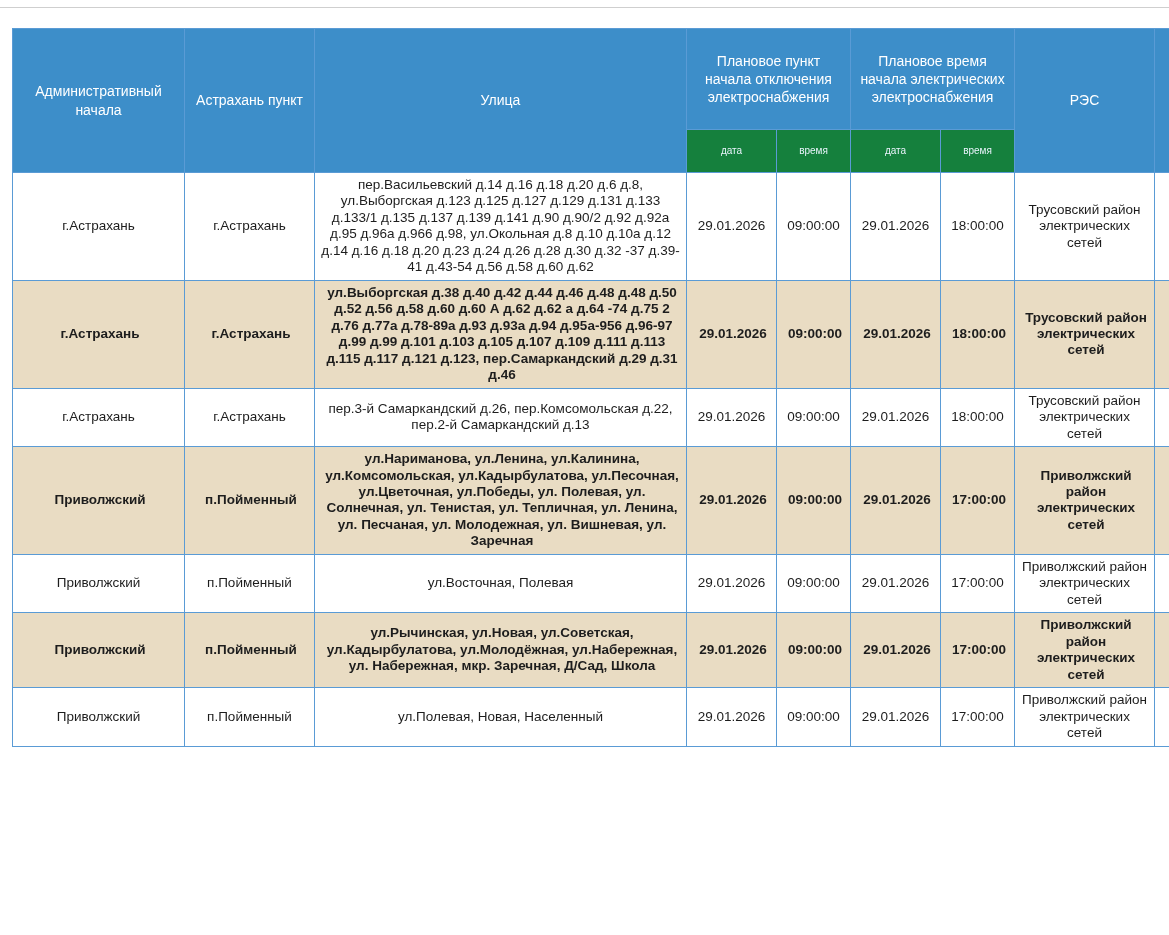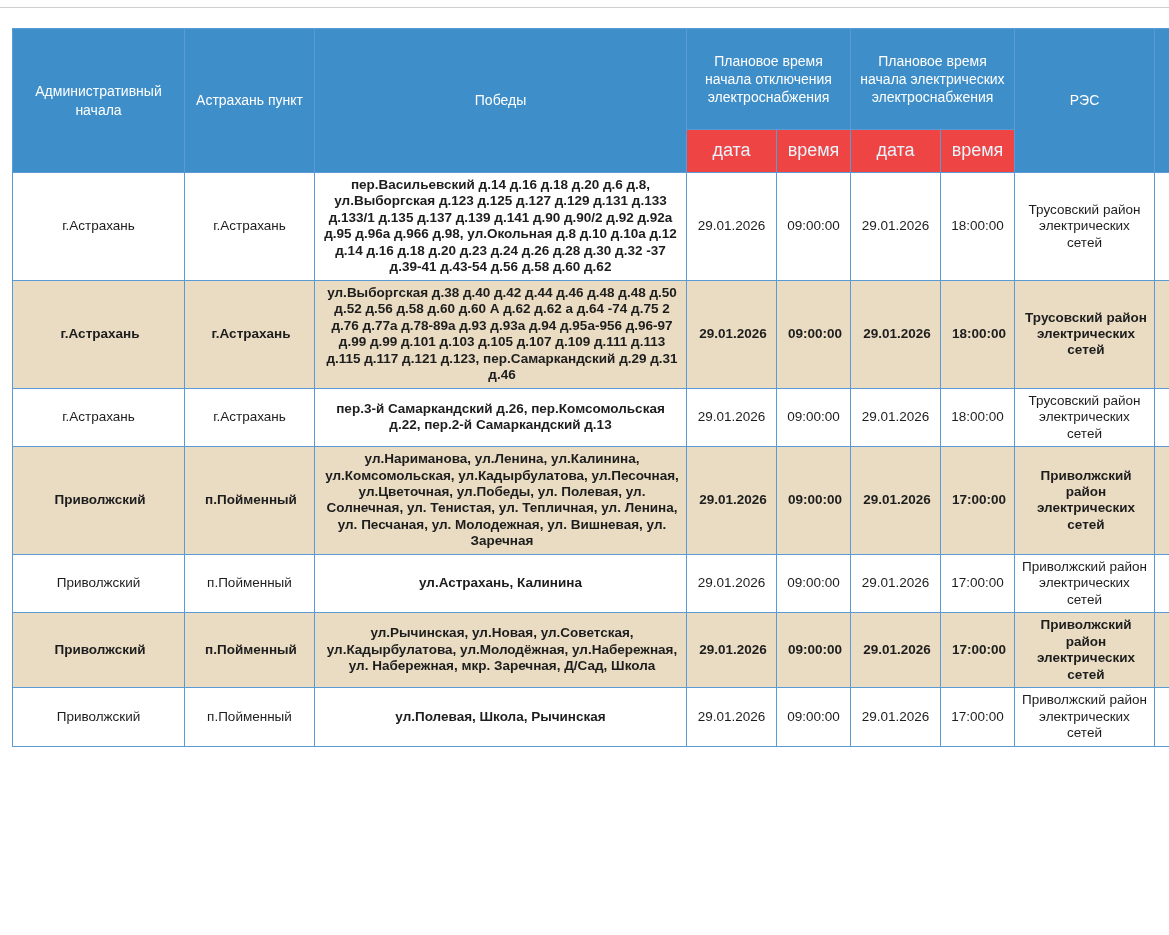--- a/index.html
+++ b/index.html
@@ -57,29 +57,29 @@
   }
   thead th.h-main {
     background: #3d8ec9;
     color: #ffffff;
     font-weight: normal;
     font-size: 14px;
     height: 92px;
     line-height: 1.3;
   }
   thead th.h-sub {
-    background: #ef4444;
+    background: #15803d;
     color: #e8f3fb;
     font-weight: normal;
-    font-size: 18px;
+    font-size: 10px;
     height: 34px;
   }
   tbody tr.alt td { background: #e9dcc3; padding-left: 8px; }
   tbody tr.plain td { background: #ffffff; }
-  tbody td.street { font-weight: bold; }
+  tbody td.street { font-weight: normal; }
   tbody td.res { line-height: 1.22; }
   tbody tr.alt td.street,
   tbody tr.alt td.district,
   tbody tr.alt td.locality,
   tbody tr.alt td.res,
   tbody tr.alt td.dt { font-weight: bold; }
   .nowrap { white-space: nowrap; margin-left: 22px; }
 </style>
 </head>
 <body>
@@ -98,22 +98,22 @@
           <col class="c-time1">
           <col class="c-date2">
           <col class="c-time2">
         <col class="c-res">
           <col class="c-extra">
       </colgroup>
       <thead>
         <tr>
           <th class="h-main" rowspan="2">Административный начала</th>
           <th class="h-main" rowspan="2">Астрахань пункт</th>
-          <th class="h-main" rowspan="2">Победы</th>
-          <th class="h-main" colspan="2">Плановое время начала отключения электроснабжения</th>
+          <th class="h-main" rowspan="2">Улица</th>
+          <th class="h-main" colspan="2">Плановое пункт начала отключения электроснабжения</th>
           <th class="h-main" colspan="2">Плановое время начала электрических электроснабжения</th>
           <th class="h-main" rowspan="2">РЭС</th>
           <th class="h-main" rowspan="2"></th>
         </tr>
         <tr>
           <th class="h-sub">дата</th>
           <th class="h-sub">время</th>
           <th class="h-sub">дата</th>
           <th class="h-sub">время</th>
         </tr>
@@ -159,21 +159,21 @@
             <td class="dt nowrap">29.01.2026</td>
             <td class="dt nowrap">09:00:00</td>
             <td class="dt nowrap">29.01.2026</td>
             <td class="dt nowrap">17:00:00</td>
             <td class="res">Приволжский район электрических сетей</td>
             <td class="extra">А</td>
           </tr>
           <tr class="plain">
             <td class="district">Приволжский</td>
             <td class="locality">п.Пойменный</td>
-            <td class="street">ул.Астрахань, Калинина</td>
+            <td class="street">ул.Восточная, Полевая</td>
             <td class="dt nowrap">29.01.2026</td>
             <td class="dt nowrap">09:00:00</td>
             <td class="dt nowrap">29.01.2026</td>
             <td class="dt nowrap">17:00:00</td>
             <td class="res">Приволжский район электрических сетей</td>
             <td class="extra">А</td>
           </tr>
           <tr class="alt">
             <td class="district">Приволжский</td>
             <td class="locality">п.Пойменный</td>
@@ -181,21 +181,21 @@
             <td class="dt nowrap">29.01.2026</td>
             <td class="dt nowrap">09:00:00</td>
             <td class="dt nowrap">29.01.2026</td>
             <td class="dt nowrap">17:00:00</td>
             <td class="res">Приволжский район электрических сетей</td>
             <td class="extra">А</td>
           </tr>
           <tr class="plain">
             <td class="district">Приволжский</td>
             <td class="locality">п.Пойменный</td>
-            <td class="street">ул.Полевая, Школа, Рычинская</td>
+            <td class="street">ул.Полевая, Новая, Населенный</td>
             <td class="dt nowrap">29.01.2026</td>
             <td class="dt nowrap">09:00:00</td>
             <td class="dt nowrap">29.01.2026</td>
             <td class="dt nowrap">17:00:00</td>
             <td class="res">Приволжский район электрических сетей</td>
             <td class="extra">А</td>
           </tr>
         </tbody>
     </table>
   </div>

